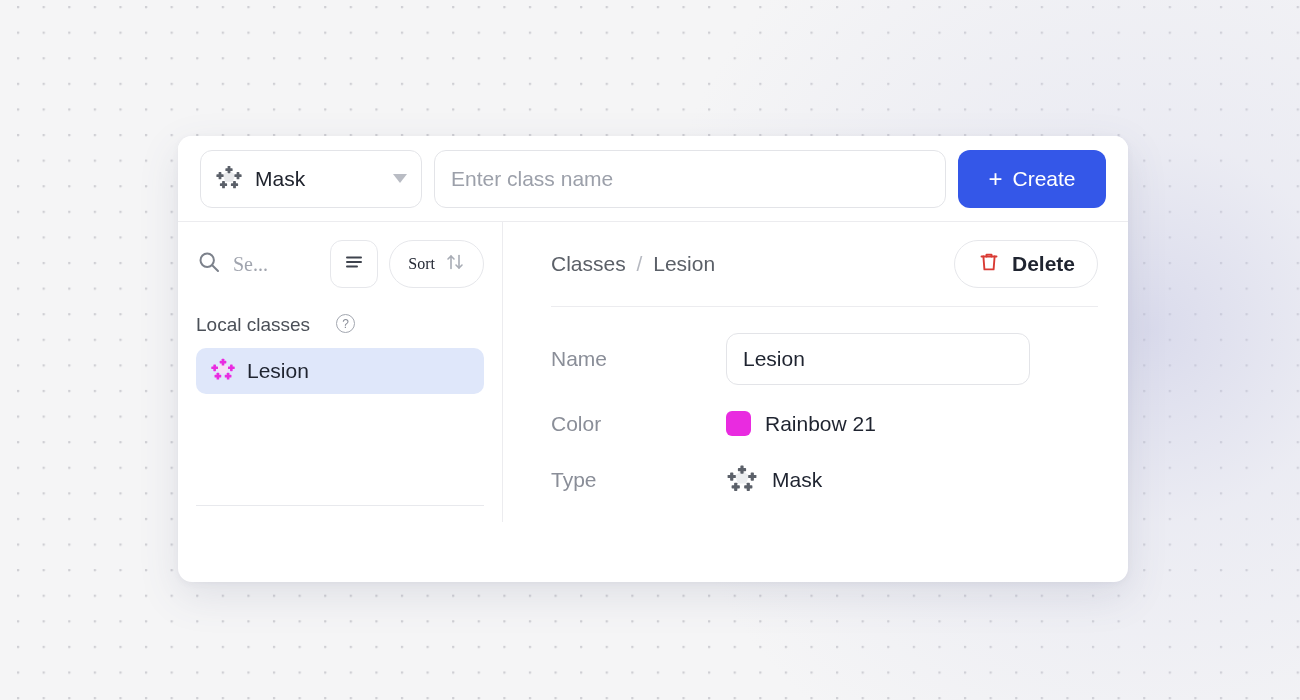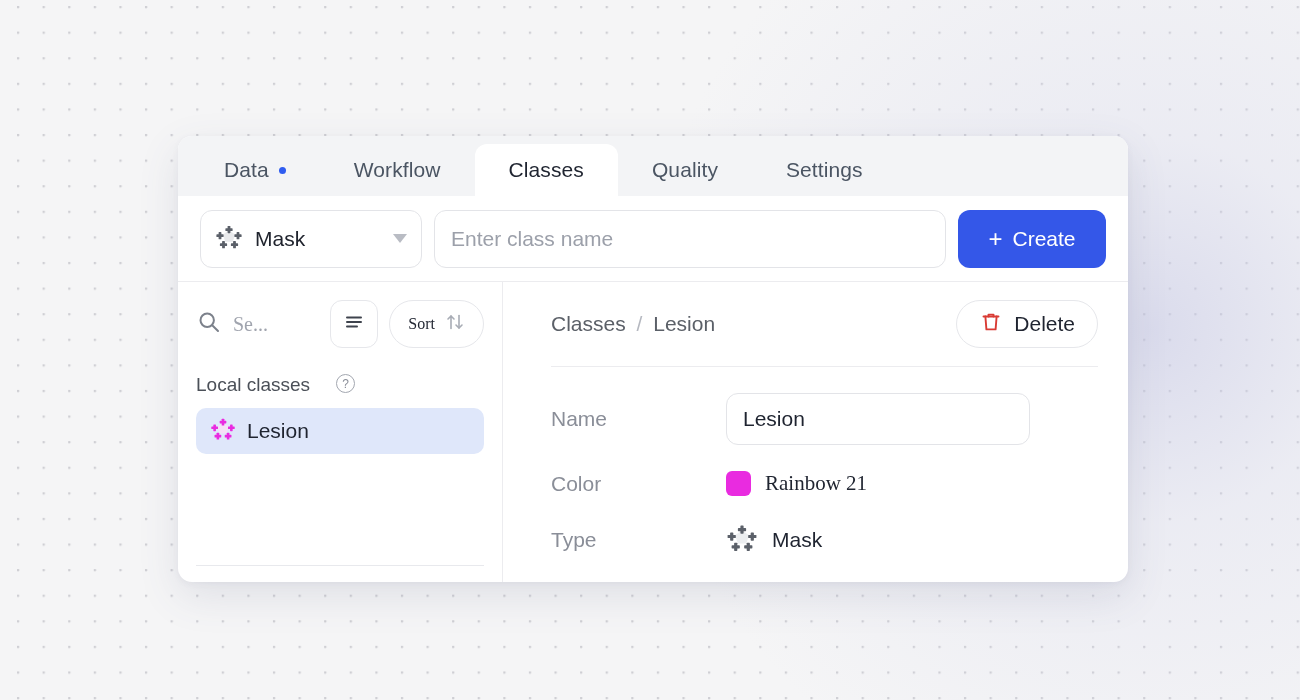--- a/index.html
+++ b/index.html
@@ -222,20 +222,21 @@
   .breadcrumb { font-size: 21px; color: #5b6068; }
   .breadcrumb .crumb-sep { color: #b5b8c0; margin: 0 5px; }
   .delete-btn {
     height: 48px;
     border: 1px solid #e6e7eb;
     border-radius: 24px;
     background: #fff;
     display: flex; align-items: center; gap: 11px;
     padding: 16px 22px;
     cursor: pointer;
+    font-weight: bold;
   }
   .delete-btn .txt { font-size: 21px; color: #1f2430; }
 
   .field-row {
     display: flex; align-items: center;
     margin-top: 26px;
   }
   .field-label {
     width: 175px;
     font-size: 21px;
@@ -254,46 +255,28 @@
     background: #fff;
     outline: none;
   }
   .color-value, .type-value {
     display: flex; align-items: center; gap: 14px;
   }
   .swatch {
     width: 25px; height: 25px;
     border-radius: 6px;
   }
-  .color-name { font-size: 21px; color: #1f2430; font-family: Liberation Serif, serif; }
+  .color-name { font-size: 21px; color: #1f2430; }
   .type-name { font-size: 21px; color: #1f2430; }
 </style>
 </head>
 <body>
 
 <div class="card">
 
-  <div class="tabstrip">
-    <div class="tab">
-      <span>Data</span>
-      <span class="tab-dot"></span>
-    </div>
-    <div class="tab">
-      <span>Workflow</span>
-    </div>
-    <div class="tab active">
-      <span>Classes</span>
-    </div>
-    <div class="tab">
-      <span>Quality</span>
-    </div>
-    <div class="tab">
-      <span>Settings</span>
-    </div>
-  </div>
 
   <div class="toolbar">
 
     <div class="type-select">
       <span>
         <svg width="28" height="28" viewBox="0 0 28 28">
           <path d="M14 7.2 L20.1 11.6 L17.8 18.8 L10.2 18.8 L7.9 11.6 Z" fill="#e9eaec"></path>
           <g fill="#5b6069">
             <rect x="12.6" y="3.0" width="2.8" height="7.2" rx="0.6"></rect>
             <rect x="10.4" y="5.2" width="7.2" height="2.8" rx="0.6"></rect>

